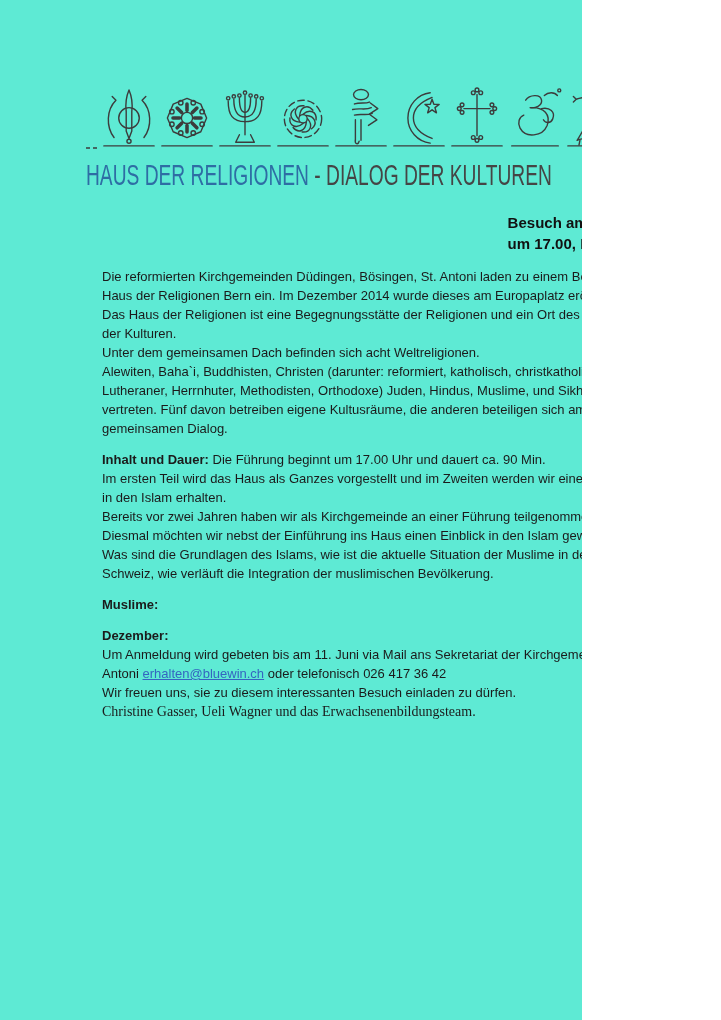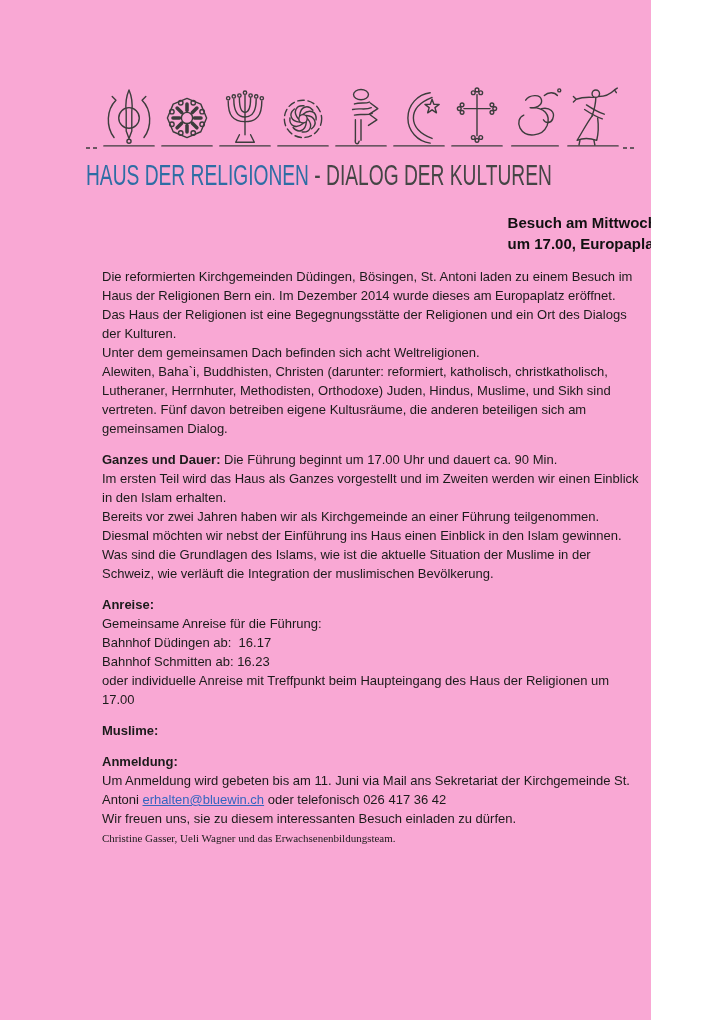--- a/index.html
+++ b/index.html
@@ -2,21 +2,21 @@
 <html><head>
 <meta charset="utf-8">
 <style>
   html, body { margin: 0; padding: 0; }
   body {
     width: 721px; height: 1020px;
     background: #ffffff;
     font-family: "Liberation Sans", sans-serif;
     color: #1b1b1b;
   }
-  .page { position: relative; width: 651px; height: 1020px; overflow: hidden; background: #f9a8d4; }
+  .page { position: relative; width: 582px; height: 1020px; overflow: hidden; background: #5eead4; }
 
   
   .symbols-row {
     position: absolute; left: 86px; top: 82px; width: 550px;
     display: flex; justify-content: space-between; align-items: flex-end;
   }
   .sym { display: block; width: 56px; height: 70px; }
   .sym * { fill: none; stroke: #3c3c3c; stroke-width: 1.5; stroke-linecap: round; stroke-linejoin: round; }
   .sym .thick { stroke-width: 3.8; }
   .sym .base { stroke-width: 1.3; }
@@ -40,21 +40,21 @@
 
   
   .content {
     position: absolute; left: 86px; top: 267px; width: 625px;
     font-size: 13px; line-height: 19px; color: #1b1b1b;
   }
   .content p { margin: 0 0 12px 16px; white-space: pre-line; }
   .content .sec-label { font-weight: bold; }
   .block-label { display: block; font-weight: bold; }
   a.email-link { color: #3565c0; text-decoration: underline; cursor: pointer; }
-  .signature { font-family: "Liberation Serif", serif; font-size: 11px; line-height: 19px; white-space: pre-line; text-align: right; }
+  .signature { font-family: "Liberation Serif", serif; font-size: 14px; line-height: 19px; white-space: pre-line; text-align: right; }
 </style>
 </head>
 <body>
 
 <div class="page">
 
   <div class="symbols-row">
     <svg class="sym-dash" viewBox="0 0 13 70">
         <line x1="0" y1="66" x2="13" y2="66"></line>
       </svg>
@@ -212,35 +212,30 @@
     <p>Die reformierten Kirchgemeinden Düdingen, Bösingen, St. Antoni laden zu einem Besuch im
 Haus der Religionen Bern ein. Im Dezember 2014 wurde dieses am Europaplatz eröffnet.
 Das Haus der Religionen ist eine Begegnungsstätte der Religionen und ein Ort des Dialogs
 der Kulturen.
 Unter dem gemeinsamen Dach befinden sich acht Weltreligionen.
 Alewiten, Baha`i, Buddhisten, Christen (darunter: reformiert, katholisch, christkatholisch,
 Lutheraner, Herrnhuter, Methodisten, Orthodoxe) Juden, Hindus, Muslime, und Sikh sind
 vertreten. Fünf davon betreiben eigene Kultusräume, die anderen beteiligen sich am
 gemeinsamen Dialog.</p>
 
-    <p><strong class="sec-label">Ganzes und Dauer:</strong> <span>Die Führung beginnt um 17.00 Uhr und dauert ca. 90 Min.
+    <p><strong class="sec-label">Inhalt und Dauer:</strong> <span>Die Führung beginnt um 17.00 Uhr und dauert ca. 90 Min.
 Im ersten Teil wird das Haus als Ganzes vorgestellt und im Zweiten werden wir einen Einblick
 in den Islam erhalten.
 Bereits vor zwei Jahren haben wir als Kirchgemeinde an einer Führung teilgenommen.
 Diesmal möchten wir nebst der Einführung ins Haus einen Einblick in den Islam gewinnen.
 Was sind die Grundlagen des Islams, wie ist die aktuelle Situation der Muslime in der
 Schweiz, wie verläuft die Integration der muslimischen Bevölkerung.</span></p>
 
-    <p><strong class="block-label">Anreise:</strong><span>Gemeinsame Anreise für die Führung:
-Bahnhof Düdingen ab: &nbsp;16.17
-Bahnhof Schmitten ab: 16.23
-oder individuelle Anreise mit Treffpunkt beim Haupteingang des Haus der Religionen um
-17.00</span></p>
 
     <p><strong class="block-label">Muslime:</strong></p>
 
-    <p><strong class="block-label">Anmeldung:</strong><span>Um Anmeldung wird gebeten bis am 11. Juni via Mail ans Sekretariat der Kirchgemeinde St.
+    <p><strong class="block-label">Dezember:</strong><span>Um Anmeldung wird gebeten bis am 11. Juni via Mail ans Sekretariat der Kirchgemeinde St.
 Antoni</span> <a class="email-link" href="#">erhalten@bluewin.ch</a> <span>oder telefonisch 026 417 36 42
 Wir freuen uns, sie zu diesem interessanten Besuch einladen zu dürfen.</span>
 <span class="signature">Christine Gasser, Ueli Wagner und das Erwachsenenbildungsteam.</span></p>
 
   </div>
 </div>
 
 </body></html>

